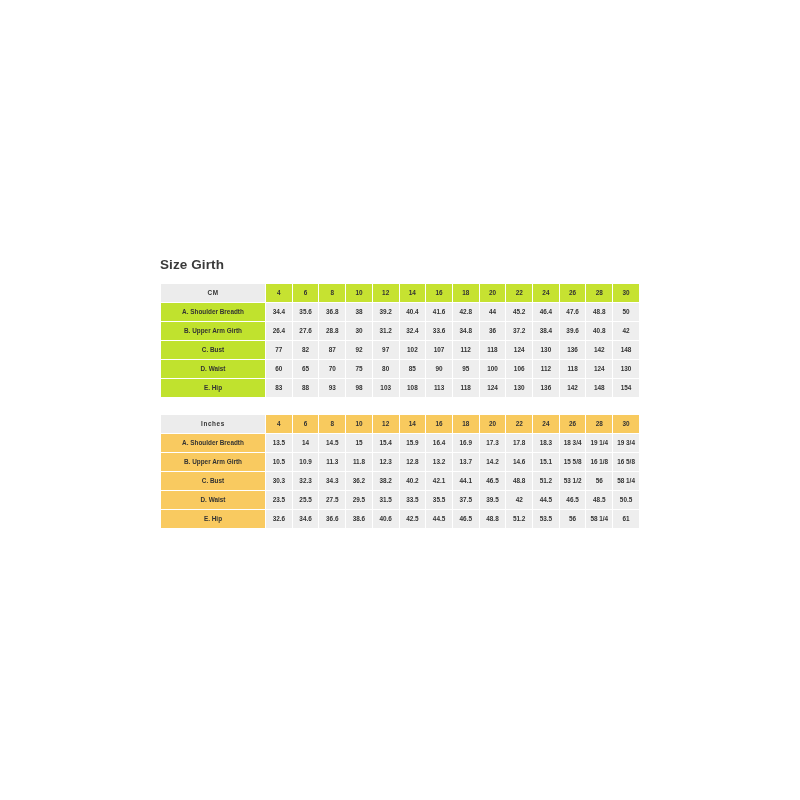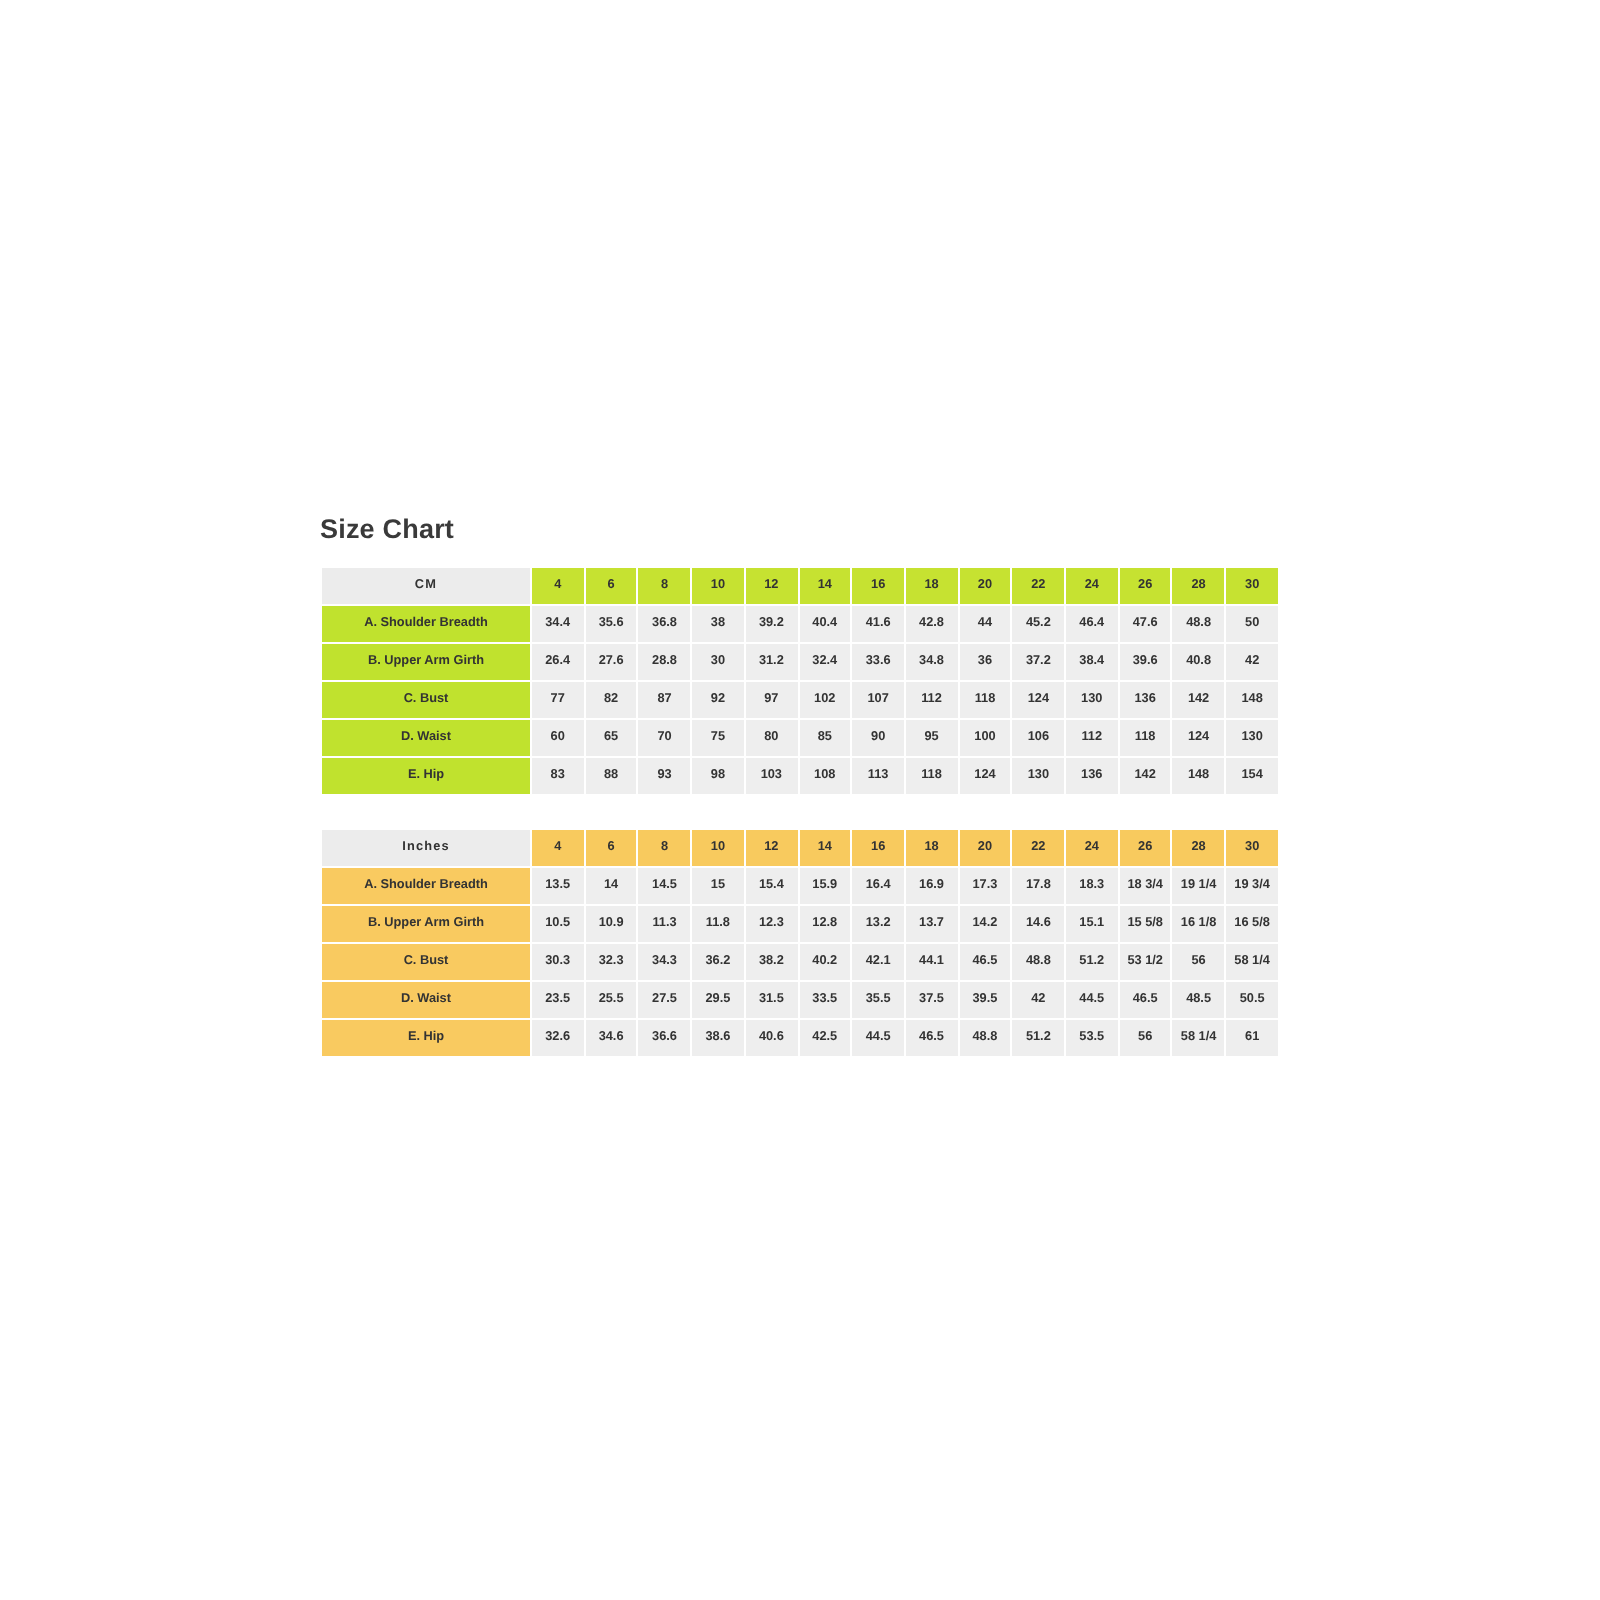--- a/index.html
+++ b/index.html
@@ -92,21 +92,21 @@
 
   .table-gap { height: 16px; }
 </style>
 </head>
 <body>
 
 <div id="canvas">
 
   <div class="chart-wrap">
 
-    <h1 class="page-title">Size Chart</h1>
+    <h1 class="page-title">Size Girth</h1>
 
     <div>
         <table class="size-table theme-cm">
           <thead>
             <tr>
               <th class="unit-cell">CM</th>
               <th class="size-cell">4</th>
               <th class="size-cell">6</th>
               <th class="size-cell">8</th>
               <th class="size-cell">10</th>

